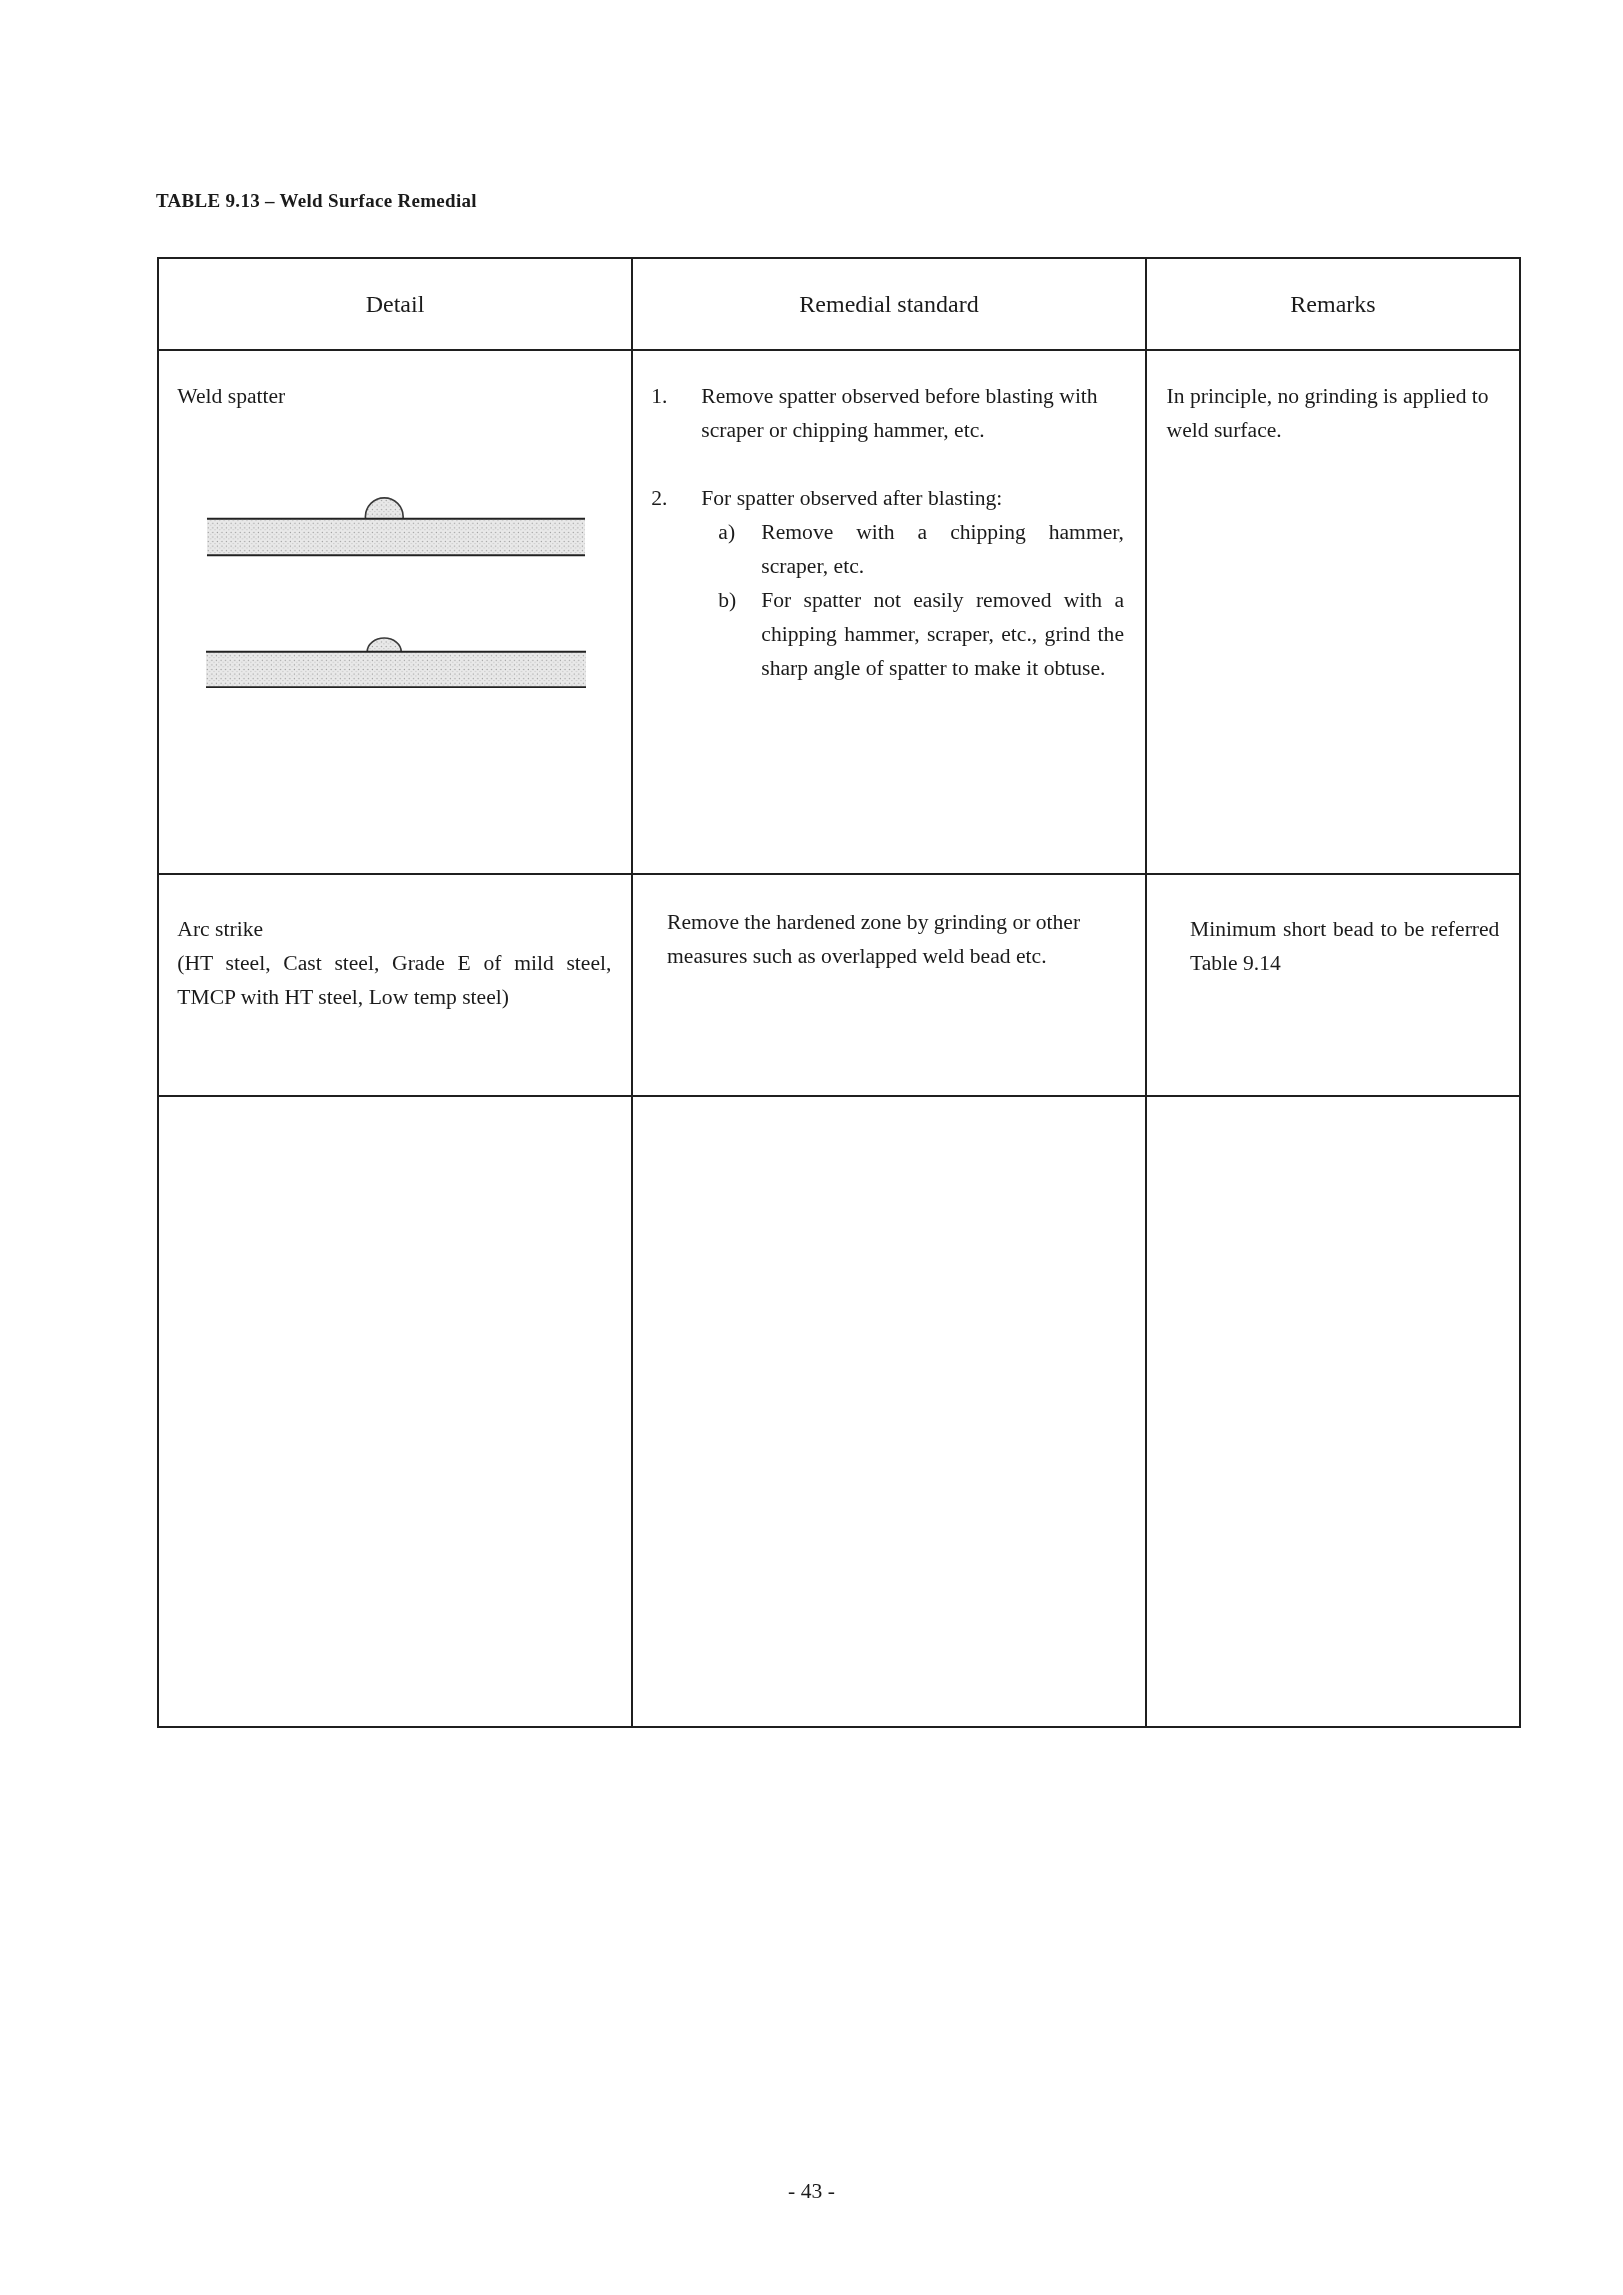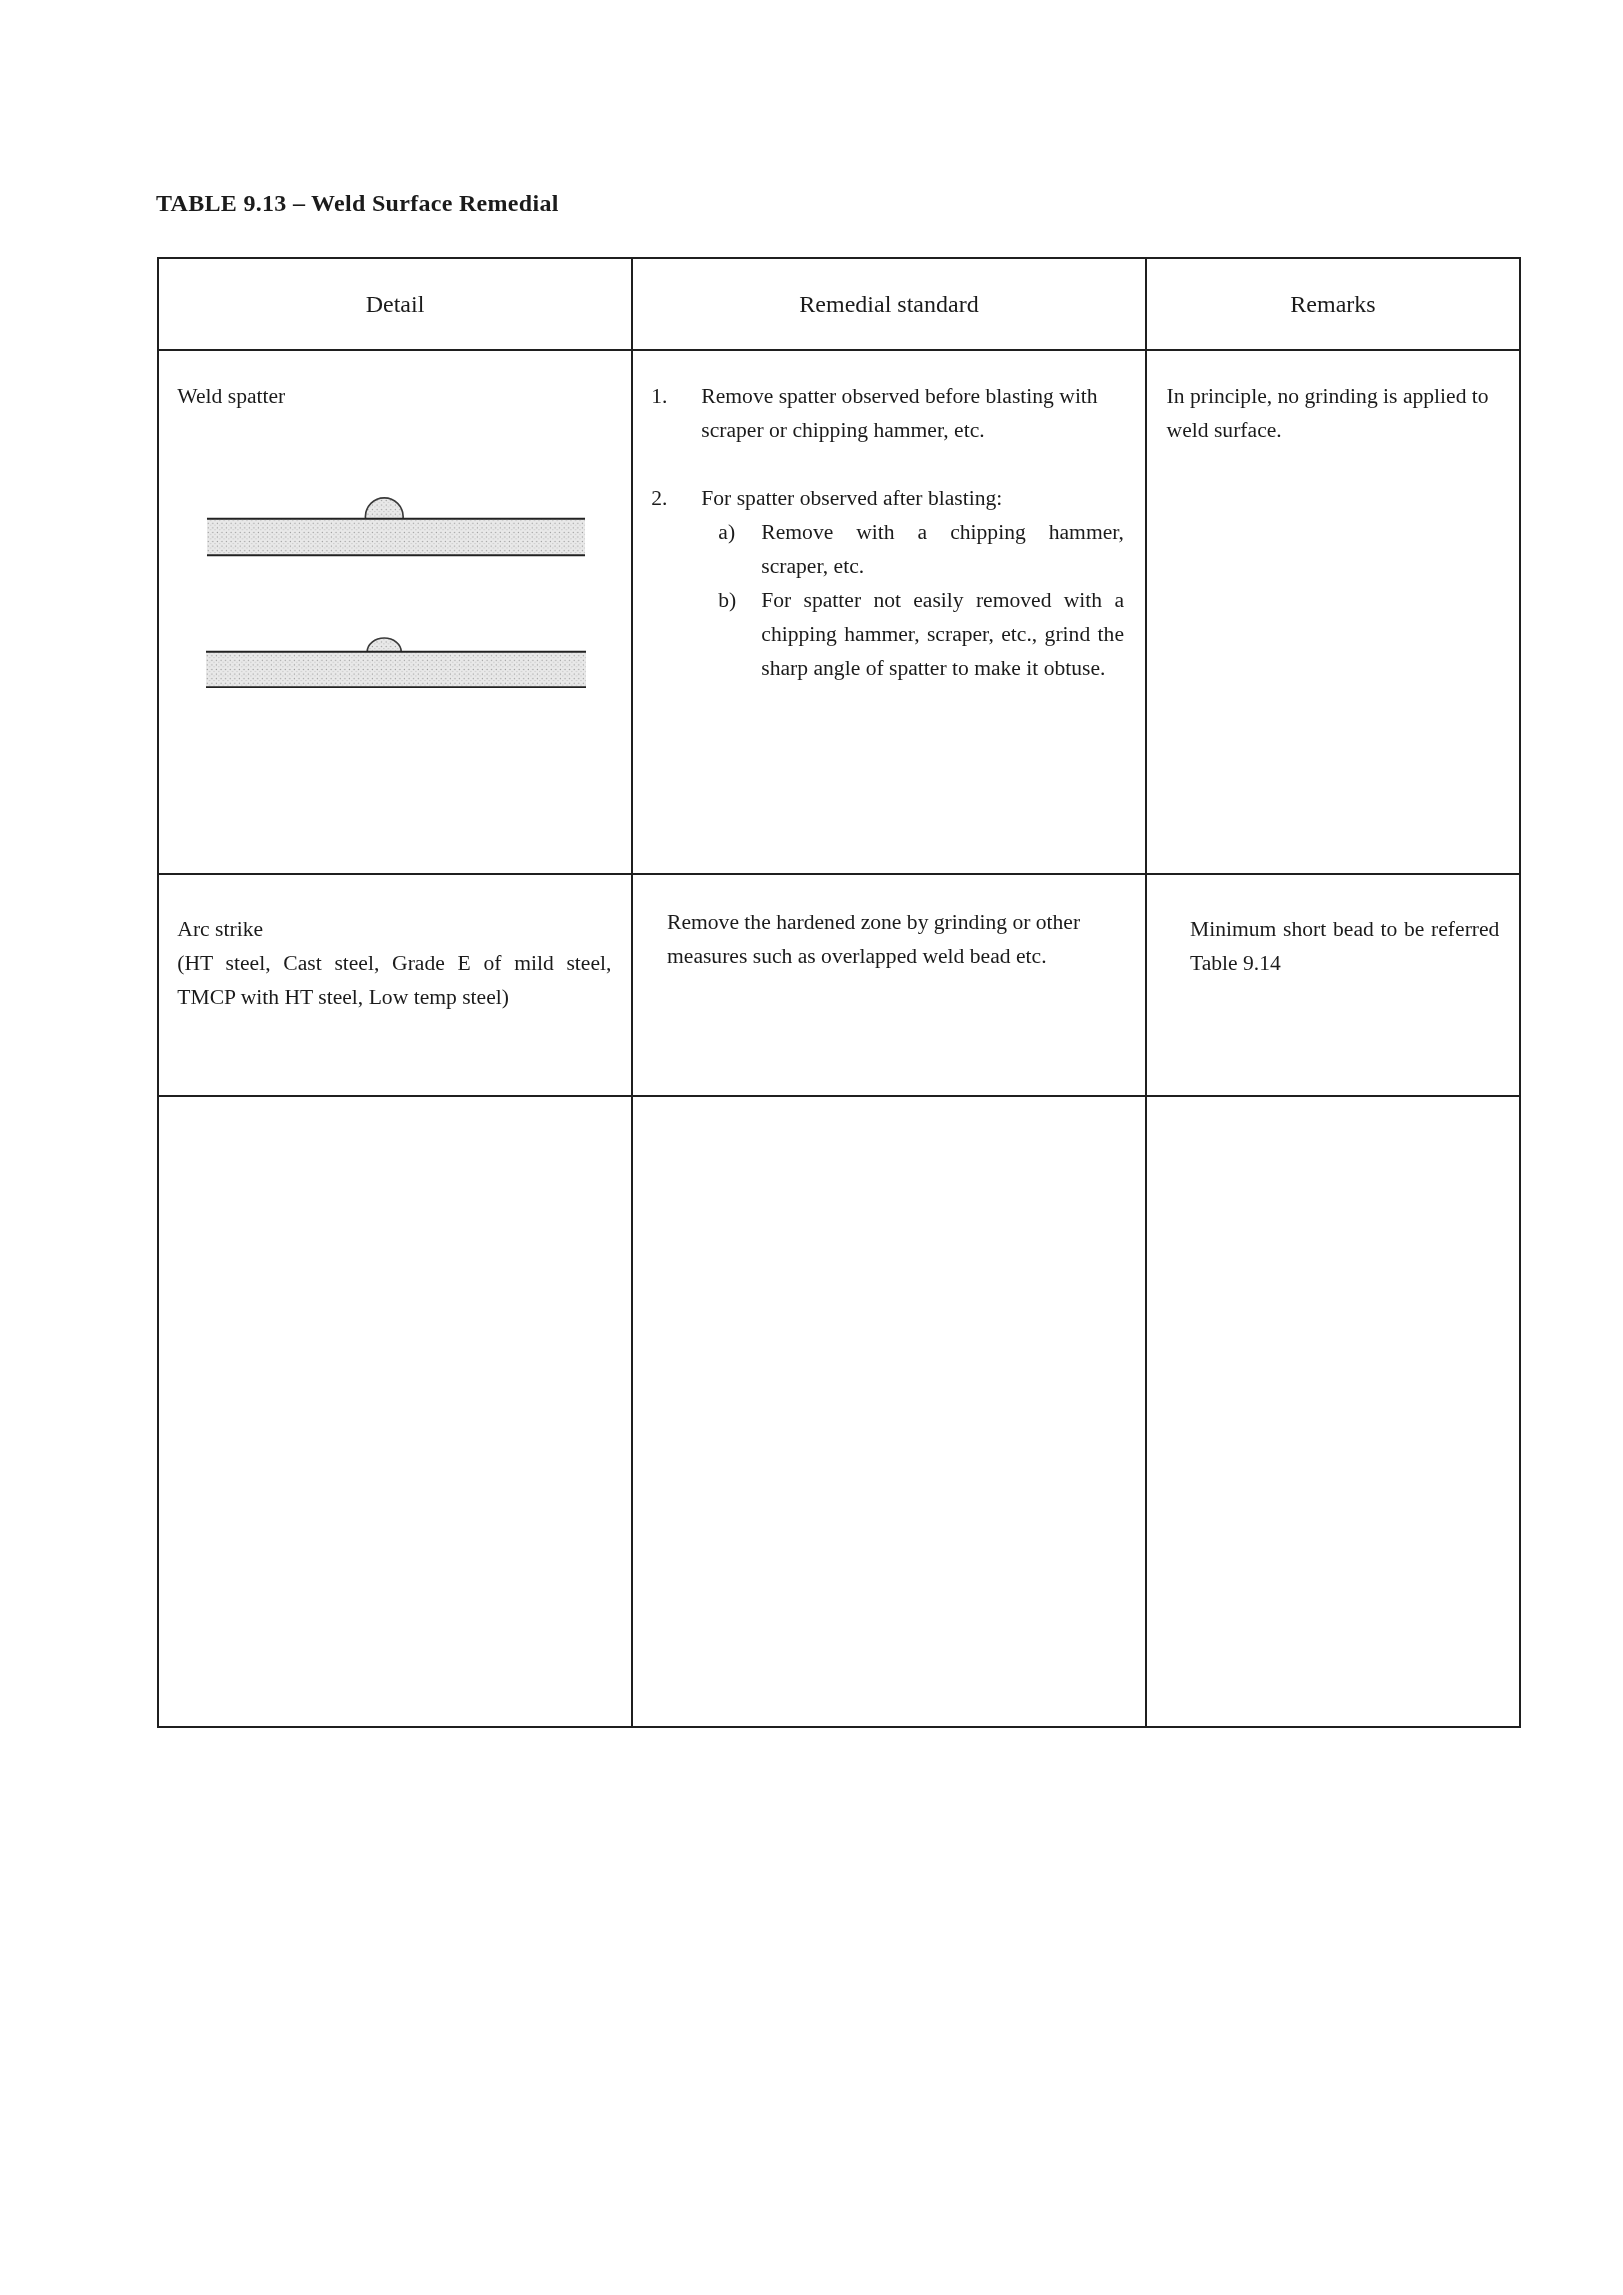--- a/index.html
+++ b/index.html
@@ -12,21 +12,21 @@
     position: relative;
     width: 1623px;
     height: 2295px;
     background: #ffffff;
     overflow: hidden;
   }
   .doc-title {
     position: absolute;
     left: 156px;
     top: 190px;
-    font-size: 24px;
+    font-size: 19px;
     font-weight: bold;
     letter-spacing: 0.3px;
   }
   table.main {
     position: absolute;
     left: 157px;
     top: 257px;
     width: 1362px;
     border-collapse: collapse;
     table-layout: fixed;
@@ -179,15 +179,16 @@
       </tr>
 
       <tr class="row3">
         <td class="cell-detail"></td>
         <td class="cell-remed"></td>
         <td class="cell-remarks"></td>
       </tr>
     </tbody>
   </table>
 
+  <div class="page-number">- 43 -</div>
 
 </div>
 
 
 </body></html>

